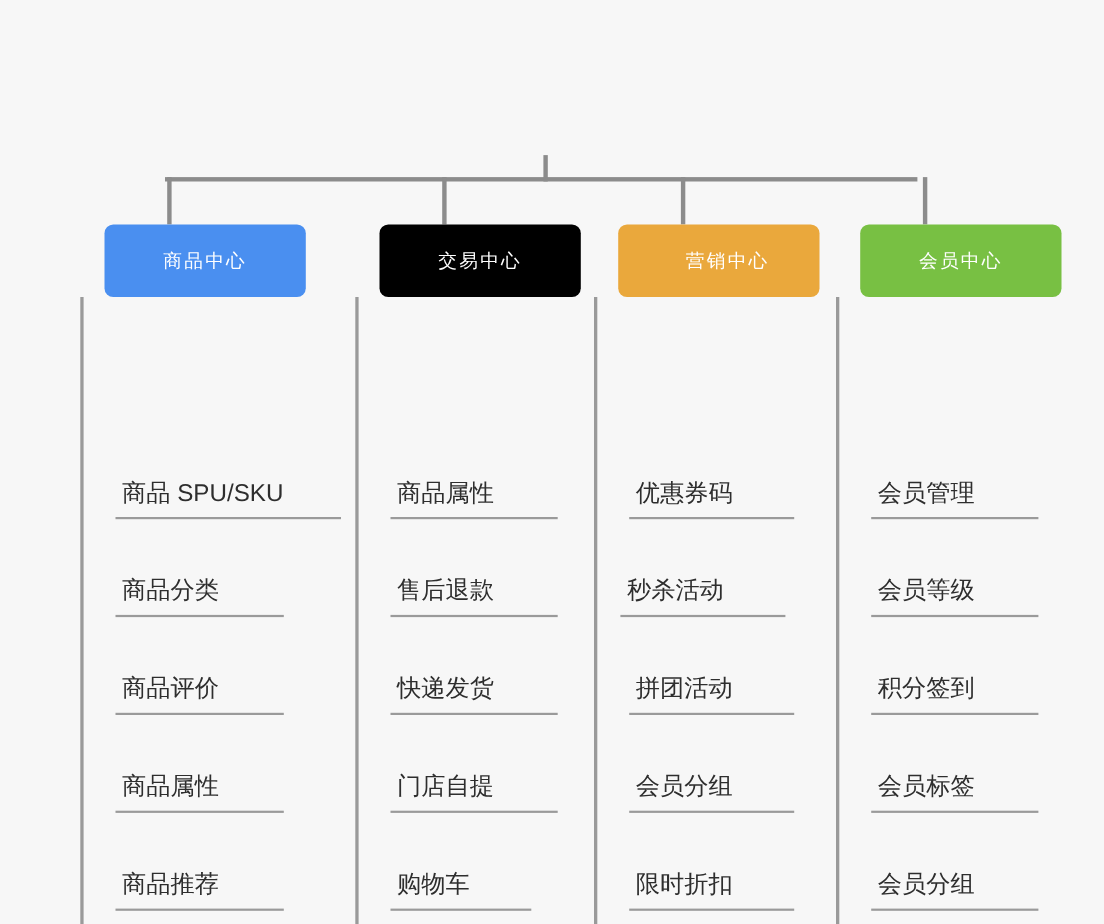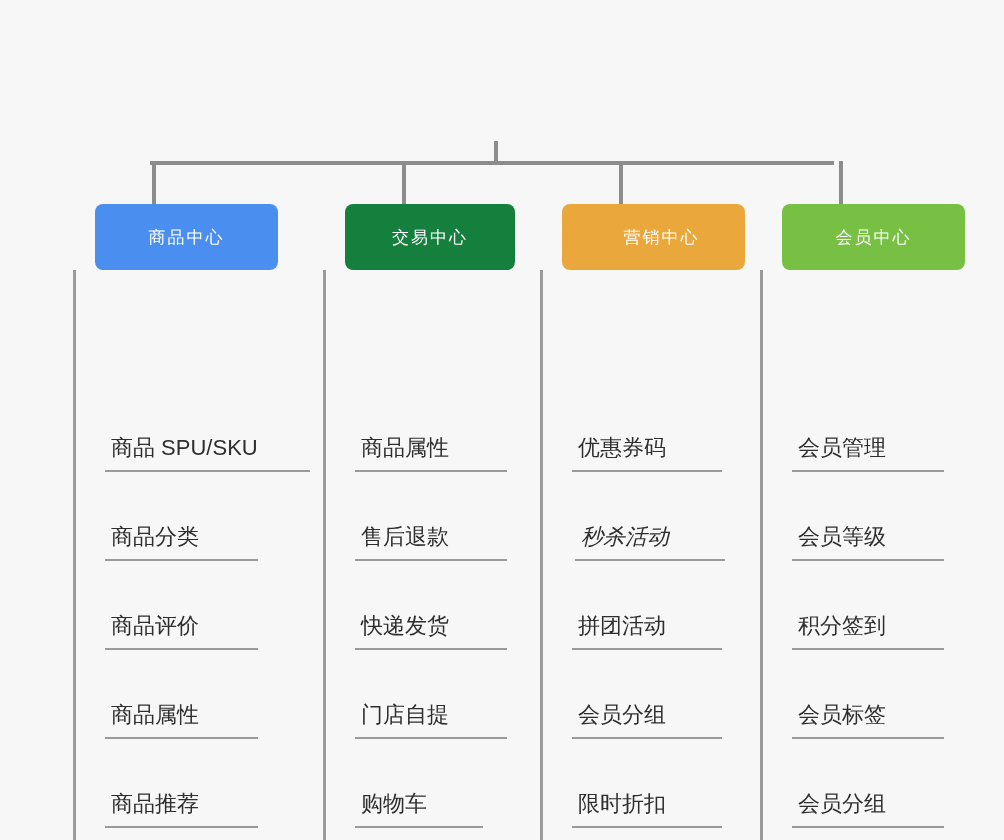--- a/index.html
+++ b/index.html
@@ -154,21 +154,21 @@
         <div class="leaf-rule" style="width: 153px;"></div>
       </div>
       <div class="leaf" style="left: 45px; top: 535px; width: 153px;">
         <div class="leaf-label">商品推荐</div>
         <div class="leaf-rule" style="width: 153px;"></div>
       </div>
       <div class="leaf" style="left: 45px; top: 624px; width: 153px;"></div>
     </div>
     <div class="branch-stem" style="left: 402px; height: 43px;"></div>
     <div class="branch branch-2" style="left: 310px;">
-      <div class="branch-header" style="width: 170px; background: #15803d;">交易中心</div>
+      <div class="branch-header" style="width: 183px; background: #000000;">交易中心</div>
       <div class="spine" style="left: 13px; top: 66px; height: 649px;"></div>
       <div class="leaf" style="left: 45px; top: 179px; width: 152px;">
         <div class="leaf-label">商品属性</div>
         <div class="leaf-rule" style="width: 152px;"></div>
       </div>
       <div class="leaf" style="left: 45px; top: 268px; width: 152px;">
         <div class="leaf-label">售后退款</div>
         <div class="leaf-rule" style="width: 152px;"></div>
       </div>
       <div class="leaf" style="left: 45px; top: 357px; width: 152px;">
@@ -186,21 +186,21 @@
       <div class="leaf" style="left: 45px; top: 624px; width: 152px;"></div>
     </div>
     <div class="branch-stem" style="left: 619px; height: 43px;"></div>
     <div class="branch branch-3" style="left: 527px;">
       <div class="branch-header" style="width: 183px; background: rgb(234, 168, 60); padding-left: 16px;">营销中心</div>
       <div class="spine" style="left: 13px; top: 66px; height: 649px;"></div>
       <div class="leaf" style="left: 45px; top: 179px; width: 150px;">
         <div class="leaf-label">优惠券码</div>
         <div class="leaf-rule" style="width: 150px;"></div>
       </div>
-      <div class="leaf" style="left: 48px; top: 268px; width: 150px; font-style: italic;">
+      <div class="leaf" style="left: 37px; top: 268px; width: 150px;">
         <div class="leaf-label">秒杀活动</div>
         <div class="leaf-rule" style="width: 150px;"></div>
       </div>
       <div class="leaf" style="left: 45px; top: 357px; width: 150px;">
         <div class="leaf-label">拼团活动</div>
         <div class="leaf-rule" style="width: 150px;"></div>
       </div>
       <div class="leaf" style="left: 45px; top: 446px; width: 150px;">
         <div class="leaf-label">会员分组</div>
         <div class="leaf-rule" style="width: 150px;"></div>

